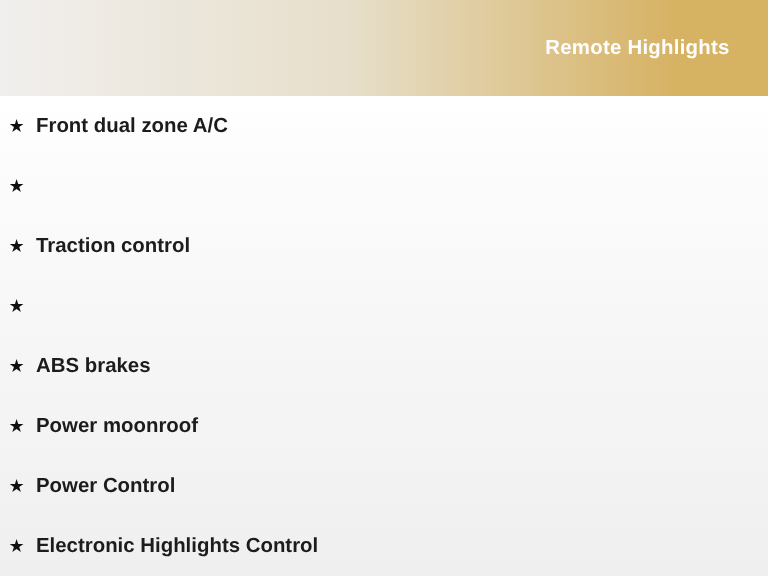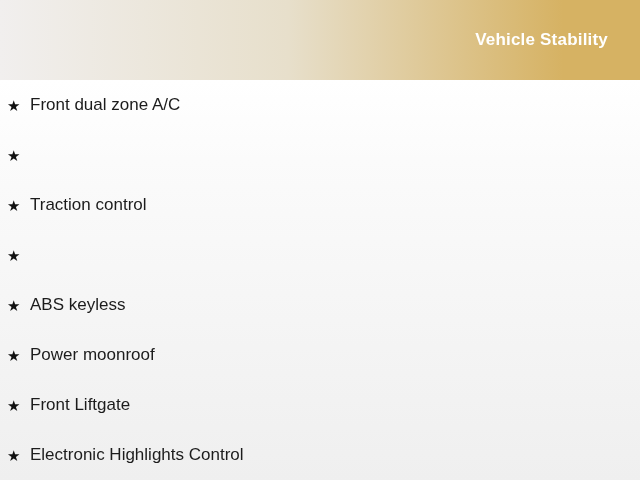--- a/index.html
+++ b/index.html
@@ -53,29 +53,30 @@
     font-size: 15px;
     line-height: 1;
     color: #111111;
     width: 23px;
     flex: 0 0 23px;
     text-align: left;
   }
   .label {
     font-size: 17px;
     color: #1c1c1c;
+    font-weight: bold;
   }
 </style>
 </head>
 <body>
 
 <div class="panel">
 
   <div class="header">
-    <span class="header-title">Vehicle Stability</span>
+    <span class="header-title">Remote Highlights</span>
   </div>
 
   <div class="list">
 
     <div class="row">
       <span class="star">★</span>
       <span class="label">Front dual zone A/C</span>
     </div>
 
     <div class="row">
@@ -86,31 +87,31 @@
       <span class="star">★</span>
       <span class="label">Traction control</span>
     </div>
 
     <div class="row">
       <span class="star">★</span>
     </div>
 
     <div class="row">
       <span class="star">★</span>
-      <span class="label">ABS keyless</span>
+      <span class="label">ABS brakes</span>
     </div>
 
     <div class="row">
       <span class="star">★</span>
       <span class="label">Power moonroof</span>
     </div>
 
     <div class="row">
       <span class="star">★</span>
-      <span class="label">Front Liftgate</span>
+      <span class="label">Power Control</span>
     </div>
 
     <div class="row">
       <span class="star">★</span>
       <span class="label">Electronic Highlights Control</span>
     </div>
 
   </div>
 </div>
 

